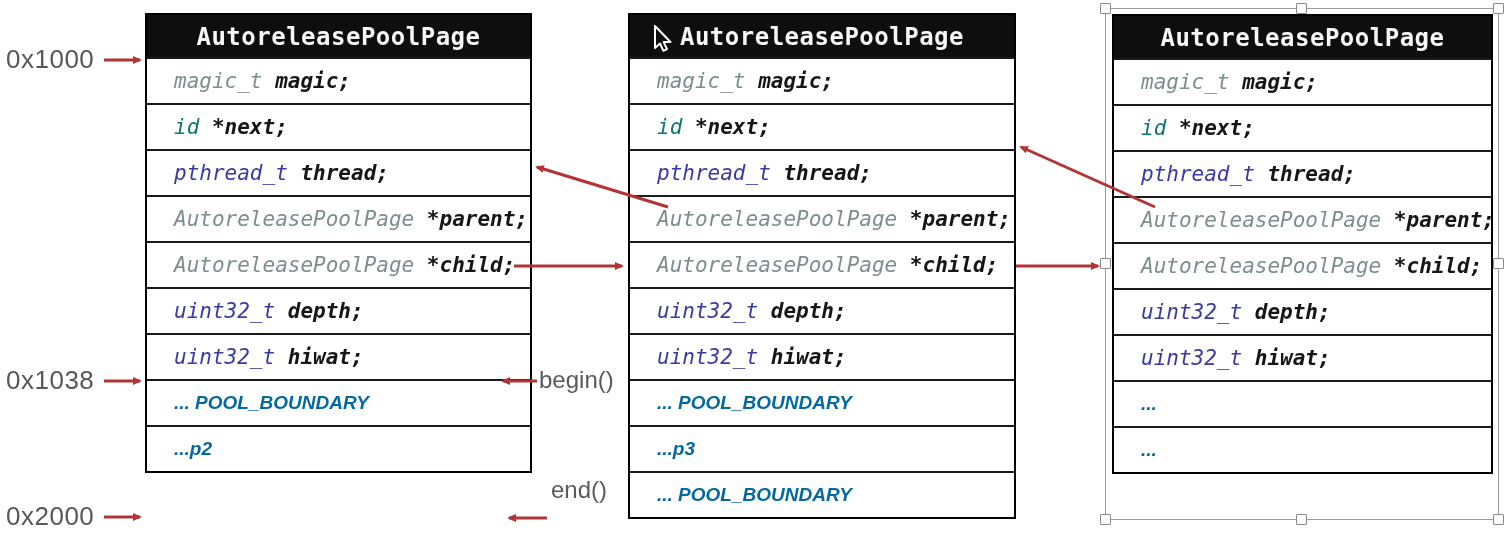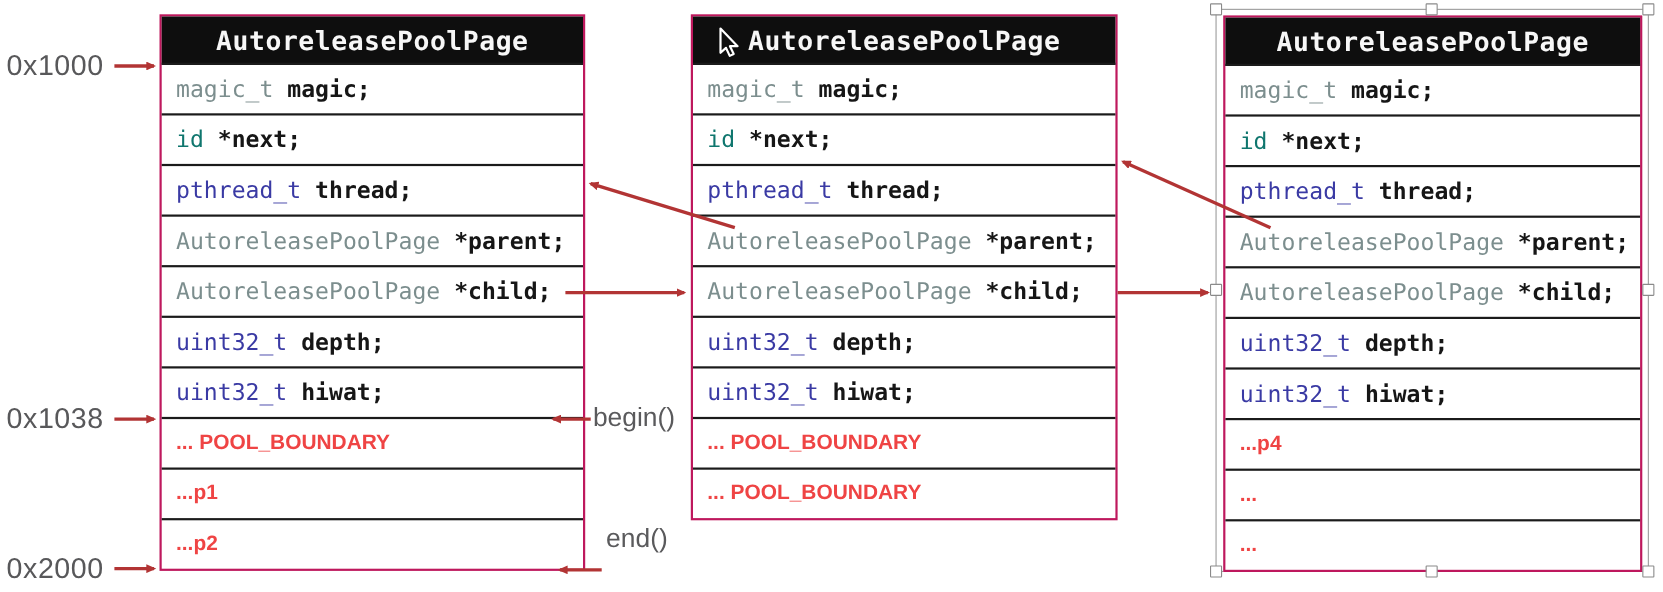--- a/index.html
+++ b/index.html
@@ -1,35 +1,35 @@
 <!DOCTYPE html>
 <html><head>
 <meta charset="utf-8">
 <style>
   * { margin:0; padding:0; box-sizing:border-box; }
   html,body { width:1512px; height:538px; background:#ffffff; overflow:hidden;
               font-family:"Liberation Sans", sans-serif; }
   #canvas { position:relative; width:1512px; height:538px; background:#ffffff; }
 
   
-  .pool-table { position:absolute; border:2px solid #be185d; background:#ffffff; }
+  .pool-table { position:absolute; border:2px solid #000000; background:#ffffff; }
   .pool-header { height:44px; background:#0e0e0e; border-bottom:2px solid #1b1b1b;
                  color:#f7f7f7; font-family:"DejaVu Sans Mono", monospace;
                  font-weight:bold; font-size:24px; line-height:44px; text-align:center;
                  letter-spacing:0.5px; position:relative; }
   .row { height:46px; line-height:44px; border-bottom:2px solid #1b1b1b;
-         padding-left:13px; font-family:"DejaVu Sans Mono", monospace;
-         font-size:21px; white-space:pre; }
+         padding-left:27px; font-family:"DejaVu Sans Mono", monospace;
+         font-size:21px; white-space:pre;font-style:italic; }
   .row:last-child { border-bottom:none; height:44px; }
   .kw-gray   { color:#7c8e8e; }
   .kw-purple { color:#0f766e;margin-top:42px; }
   .kw-blue   { color:#3a3aa4;margin-top:28px; }
   .ident     { color:#161616; font-weight:bold; }
   .row.marker { font-family:"Liberation Sans", sans-serif; font-size:19px; font-weight:bold; }
-  .red-marker { color:#ef4444; }
+  .red-marker { color:#0369a1; }
 
   #table-1 { left:145px; top:13px;  width:387px; }
   #table-2 { left:628px; top:13px;  width:388px; }
   #table-3 { left:1112px; top:14px; width:381px; }
 
   
   #selection-box { position:absolute; left:1105px; top:8px; width:394px; height:512px;
                    border:1.5px solid #9b9b9b; background:transparent; }
   .handle { position:absolute; width:11px; height:11px; background:#ffffff;
             border:1.5px solid #8a8a8a; border-radius:1px; z-index:6; }
@@ -71,41 +71,41 @@
     <div class="pool-header">AutoreleasePoolPage</div>
     <div class="rows">
         <div class="row"><span class="kw-gray">magic_t</span><span class="ident"> magic;</span></div>
         <div class="row"><span class="kw-purple">id</span><span class="ident"> *next;</span></div>
         <div class="row"><span class="kw-blue">pthread_t</span><span class="ident"> thread;</span></div>
         <div class="row"><span class="kw-gray">AutoreleasePoolPage</span><span class="ident"> *parent;</span></div>
         <div class="row"><span class="kw-gray">AutoreleasePoolPage</span><span class="ident"> *child;</span></div>
         <div class="row"><span class="kw-blue">uint32_t</span><span class="ident"> depth;</span></div>
         <div class="row"><span class="kw-blue">uint32_t</span><span class="ident"> hiwat;</span></div>
         <div class="row marker"><span class="red-marker">... POOL_BOUNDARY</span></div>
-        <div class="row marker"><span class="red-marker">...p1</span></div>
         <div class="row marker"><span class="red-marker">...p2</span></div>
       </div>
   </div>
 
   <div class="pool-table" id="table-2">
     <div class="pool-header">
       <span>AutoreleasePoolPage</span>
       <svg id="cursor-icon" viewBox="0 0 24 32">
         <path d="M5 3 L5 25 L10 20.5 L13.4 27.8 L17 26.1 L13.6 19 L20.5 19 Z" fill="#0e0e0e" stroke="#ffffff" stroke-width="2" stroke-linejoin="round"></path>
       </svg>
     </div>
     <div class="rows">
         <div class="row"><span class="kw-gray">magic_t</span><span class="ident"> magic;</span></div>
         <div class="row"><span class="kw-purple">id</span><span class="ident"> *next;</span></div>
         <div class="row"><span class="kw-blue">pthread_t</span><span class="ident"> thread;</span></div>
         <div class="row"><span class="kw-gray">AutoreleasePoolPage</span><span class="ident"> *parent;</span></div>
         <div class="row"><span class="kw-gray">AutoreleasePoolPage</span><span class="ident"> *child;</span></div>
         <div class="row"><span class="kw-blue">uint32_t</span><span class="ident"> depth;</span></div>
         <div class="row"><span class="kw-blue">uint32_t</span><span class="ident"> hiwat;</span></div>
         <div class="row marker"><span class="red-marker">... POOL_BOUNDARY</span></div>
+        <div class="row marker"><span class="red-marker">...p3</span></div>
         <div class="row marker"><span class="red-marker">... POOL_BOUNDARY</span></div>
       </div>
   </div>
 
   <div id="selection-box">
     <div class="handle h-tl"></div>
     <div class="handle h-tm"></div>
     <div class="handle h-tr"></div>
     <div class="handle h-ml"></div>
     <div class="handle h-mr"></div>
@@ -116,21 +116,20 @@
   <div class="pool-table" id="table-3">
     <div class="pool-header">AutoreleasePoolPage</div>
     <div class="rows">
         <div class="row"><span class="kw-gray">magic_t</span><span class="ident"> magic;</span></div>
         <div class="row"><span class="kw-purple">id</span><span class="ident"> *next;</span></div>
         <div class="row"><span class="kw-blue">pthread_t</span><span class="ident"> thread;</span></div>
         <div class="row"><span class="kw-gray">AutoreleasePoolPage</span><span class="ident"> *parent;</span></div>
         <div class="row"><span class="kw-gray">AutoreleasePoolPage</span><span class="ident"> *child;</span></div>
         <div class="row"><span class="kw-blue">uint32_t</span><span class="ident"> depth;</span></div>
         <div class="row"><span class="kw-blue">uint32_t</span><span class="ident"> hiwat;</span></div>
-        <div class="row marker"><span class="red-marker">...p4</span></div>
         <div class="row marker"><span class="red-marker">...</span></div>
         <div class="row marker"><span class="red-marker">...</span></div>
       </div>
   </div>
 
   <svg id="arrows">
     <defs>
       <marker id="ah" markerWidth="9" markerHeight="8" refX="7" refY="4" orient="auto" markerUnits="userSpaceOnUse">
         <path d="M0,0 L9,4 L0,8 Z" fill="#b23434"></path>
       </marker>

